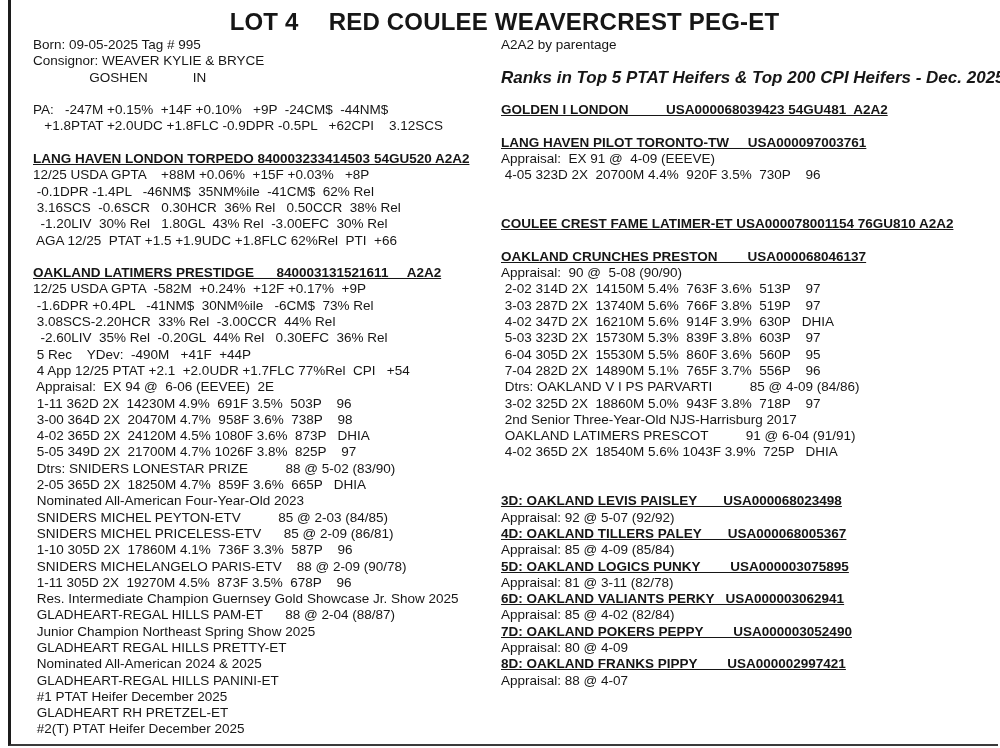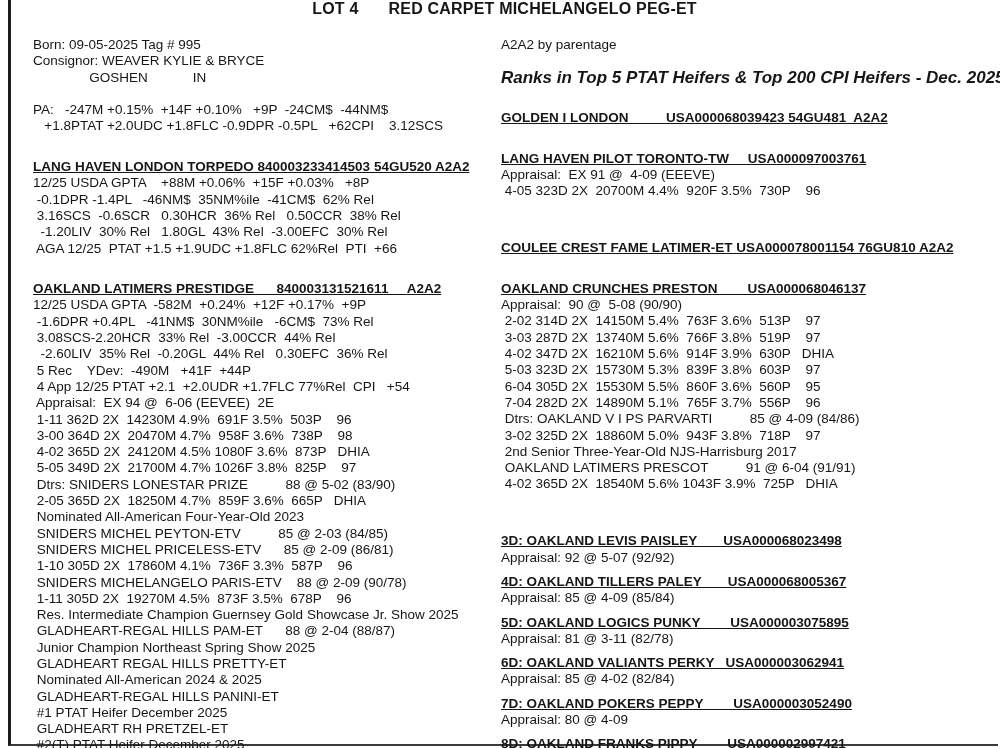--- a/index.html
+++ b/index.html
@@ -25,60 +25,60 @@
     border-left: 3px solid #1c1c1c;
     border-bottom: 2px solid #3a3a3a;
     box-sizing: border-box;
     background: #ffffff;
   }
   .title {
     display: flex;
     justify-content: center;
     align-items: baseline;
     gap: 30px;
-    font-size: 16px;
+    padding-top: 8px;
+    font-size: 24px;
     font-weight: bold;
     letter-spacing: 0.2px;
     white-space: pre;
   }
   .col {
     position: absolute;
     top: 37px;
     white-space: pre;
   }
   .col-left  { left: 22px;  width: 475px; }
   .col-right { left: 490px; width: 475px; }
   .line {
     height: 16.3px;
     line-height: 16.3px;
     font-size: 13.5px;
     white-space: pre;
   }
   .line.header {
     font-weight: bold;
     text-decoration: underline;
-    margin-top: 8px;
   }
   .line.italic {
   }
   .line.bold-italic {
     font-weight: bold;
     font-style: italic;
     font-size: 17px;
   }
   .line.blank {  }
 </style>
 </head>
 <body>
 
 <div class="canvas">
   <div class="page">
 
     <div class="title">
       <span>LOT 4</span>
-      <span>RED CARPET MICHELANGELO PEG-ET</span>
+      <span>RED COULEE WEAVERCREST PEG-ET</span>
     </div>
 
     <div class="col col-left" id="col-left"><div class="line normal">Born: 09-05-2025 Tag # 995</div><div class="line normal">Consignor: WEAVER KYLIE &amp; BRYCE</div><div class="line normal">               GOSHEN            IN</div><div class="line blank"></div><div class="line normal">PA:   -247M +0.15%  +14F +0.10%   +9P  -24CM$  -44NM$</div><div class="line normal">   +1.8PTAT +2.0UDC +1.8FLC -0.9DPR -0.5PL   +62CPI    3.12SCS</div><div class="line blank"></div><div class="line header">LANG HAVEN LONDON TORPEDO 840003233414503 54GU520 A2A2</div><div class="line normal">12/25 USDA GPTA    +88M +0.06%  +15F +0.03%   +8P</div><div class="line normal"> -0.1DPR -1.4PL   -46NM$  35NM%ile  -41CM$  62% Rel</div><div class="line normal"> 3.16SCS  -0.6SCR   0.30HCR  36% Rel   0.50CCR  38% Rel</div><div class="line normal">  -1.20LIV  30% Rel   1.80GL  43% Rel  -3.00EFC  30% Rel</div><div class="line normal"> AGA 12/25  PTAT +1.5 +1.9UDC +1.8FLC 62%Rel  PTI  +66</div><div class="line blank"></div><div class="line header">OAKLAND LATIMERS PRESTIDGE      840003131521611     A2A2</div><div class="line normal">12/25 USDA GPTA  -582M  +0.24%  +12F +0.17%  +9P</div><div class="line normal"> -1.6DPR +0.4PL   -41NM$  30NM%ile   -6CM$  73% Rel</div><div class="line normal"> 3.08SCS-2.20HCR  33% Rel  -3.00CCR  44% Rel</div><div class="line normal">  -2.60LIV  35% Rel  -0.20GL  44% Rel   0.30EFC  36% Rel</div><div class="line normal"> 5 Rec    YDev:  -490M   +41F  +44P</div><div class="line normal"> 4 App 12/25 PTAT +2.1  +2.0UDR +1.7FLC 77%Rel  CPI   +54</div><div class="line normal"> Appraisal:  EX 94 @  6-06 (EEVEE)  2E</div><div class="line normal"> 1-11 362D 2X  14230M 4.9%  691F 3.5%  503P    96</div><div class="line normal"> 3-00 364D 2X  20470M 4.7%  958F 3.6%  738P    98</div><div class="line normal"> 4-02 365D 2X  24120M 4.5% 1080F 3.6%  873P   DHIA</div><div class="line normal"> 5-05 349D 2X  21700M 4.7% 1026F 3.8%  825P    97</div><div class="line normal"> Dtrs: SNIDERS LONESTAR PRIZE          88 @ 5-02 (83/90)</div><div class="line normal"> 2-05 365D 2X  18250M 4.7%  859F 3.6%  665P   DHIA</div><div class="line italic"> Nominated All-American Four-Year-Old 2023</div><div class="line normal"> SNIDERS MICHEL PEYTON-ETV          85 @ 2-03 (84/85)</div><div class="line normal"> SNIDERS MICHEL PRICELESS-ETV      85 @ 2-09 (86/81)</div><div class="line normal"> 1-10 305D 2X  17860M 4.1%  736F 3.3%  587P    96</div><div class="line normal"> SNIDERS MICHELANGELO PARIS-ETV    88 @ 2-09 (90/78)</div><div class="line normal"> 1-11 305D 2X  19270M 4.5%  873F 3.5%  678P    96</div><div class="line italic"> Res. Intermediate Champion Guernsey Gold Showcase Jr. Show 2025</div><div class="line normal"> GLADHEART-REGAL HILLS PAM-ET      88 @ 2-04 (88/87)</div><div class="line italic"> Junior Champion Northeast Spring Show 2025</div><div class="line normal"> GLADHEART REGAL HILLS PRETTY-ET</div><div class="line italic"> Nominated All-American 2024 &amp; 2025</div><div class="line normal"> GLADHEART-REGAL HILLS PANINI-ET</div><div class="line italic"> #1 PTAT Heifer December 2025</div><div class="line normal"> GLADHEART RH PRETZEL-ET</div><div class="line italic"> #2(T) PTAT Heifer December 2025</div></div>
     <div class="col col-right" id="col-right"><div class="line normal">A2A2 by parentage</div><div class="line blank"></div><div class="line bold-italic">Ranks in Top 5 PTAT Heifers &amp; Top 200 CPI Heifers - Dec. 2025</div><div class="line blank"></div><div class="line header">GOLDEN I LONDON          USA000068039423 54GU481  A2A2</div><div class="line blank"></div><div class="line header">LANG HAVEN PILOT TORONTO-TW     USA000097003761</div><div class="line normal">Appraisal:  EX 91 @  4-09 (EEEVE)</div><div class="line normal"> 4-05 323D 2X  20700M 4.4%  920F 3.5%  730P    96</div><div class="line blank"></div><div class="line blank"></div><div class="line header">COULEE CREST FAME LATIMER-ET USA000078001154 76GU810 A2A2</div><div class="line blank"></div><div class="line header">OAKLAND CRUNCHES PRESTON        USA000068046137</div><div class="line normal">Appraisal:  90 @  5-08 (90/90)</div><div class="line normal"> 2-02 314D 2X  14150M 5.4%  763F 3.6%  513P    97</div><div class="line normal"> 3-03 287D 2X  13740M 5.6%  766F 3.8%  519P    97</div><div class="line normal"> 4-02 347D 2X  16210M 5.6%  914F 3.9%  630P   DHIA</div><div class="line normal"> 5-03 323D 2X  15730M 5.3%  839F 3.8%  603P    97</div><div class="line normal"> 6-04 305D 2X  15530M 5.5%  860F 3.6%  560P    95</div><div class="line normal"> 7-04 282D 2X  14890M 5.1%  765F 3.7%  556P    96</div><div class="line normal"> Dtrs: OAKLAND V I PS PARVARTI          85 @ 4-09 (84/86)</div><div class="line normal"> 3-02 325D 2X  18860M 5.0%  943F 3.8%  718P    97</div><div class="line italic"> 2nd Senior Three-Year-Old NJS-Harrisburg 2017</div><div class="line normal"> OAKLAND LATIMERS PRESCOT          91 @ 6-04 (91/91)</div><div class="line normal"> 4-02 365D 2X  18540M 5.6% 1043F 3.9%  725P   DHIA</div><div class="line blank"></div><div class="line blank"></div><div class="line header">3D: OAKLAND LEVIS PAISLEY       USA000068023498</div><div class="line normal">Appraisal: 92 @ 5-07 (92/92)</div><div class="line header">4D: OAKLAND TILLERS PALEY       USA000068005367</div><div class="line normal">Appraisal: 85 @ 4-09 (85/84)</div><div class="line header">5D: OAKLAND LOGICS PUNKY        USA000003075895</div><div class="line normal">Appraisal: 81 @ 3-11 (82/78)</div><div class="line header">6D: OAKLAND VALIANTS PERKY   USA000003062941</div><div class="line normal">Appraisal: 85 @ 4-02 (82/84)</div><div class="line header">7D: OAKLAND POKERS PEPPY        USA000003052490</div><div class="line normal">Appraisal: 80 @ 4-09</div><div class="line header">8D: OAKLAND FRANKS PIPPY        USA000002997421</div><div class="line normal">Appraisal: 88 @ 4-07</div></div>
 
   </div>
 </div>
 
 </body></html>

